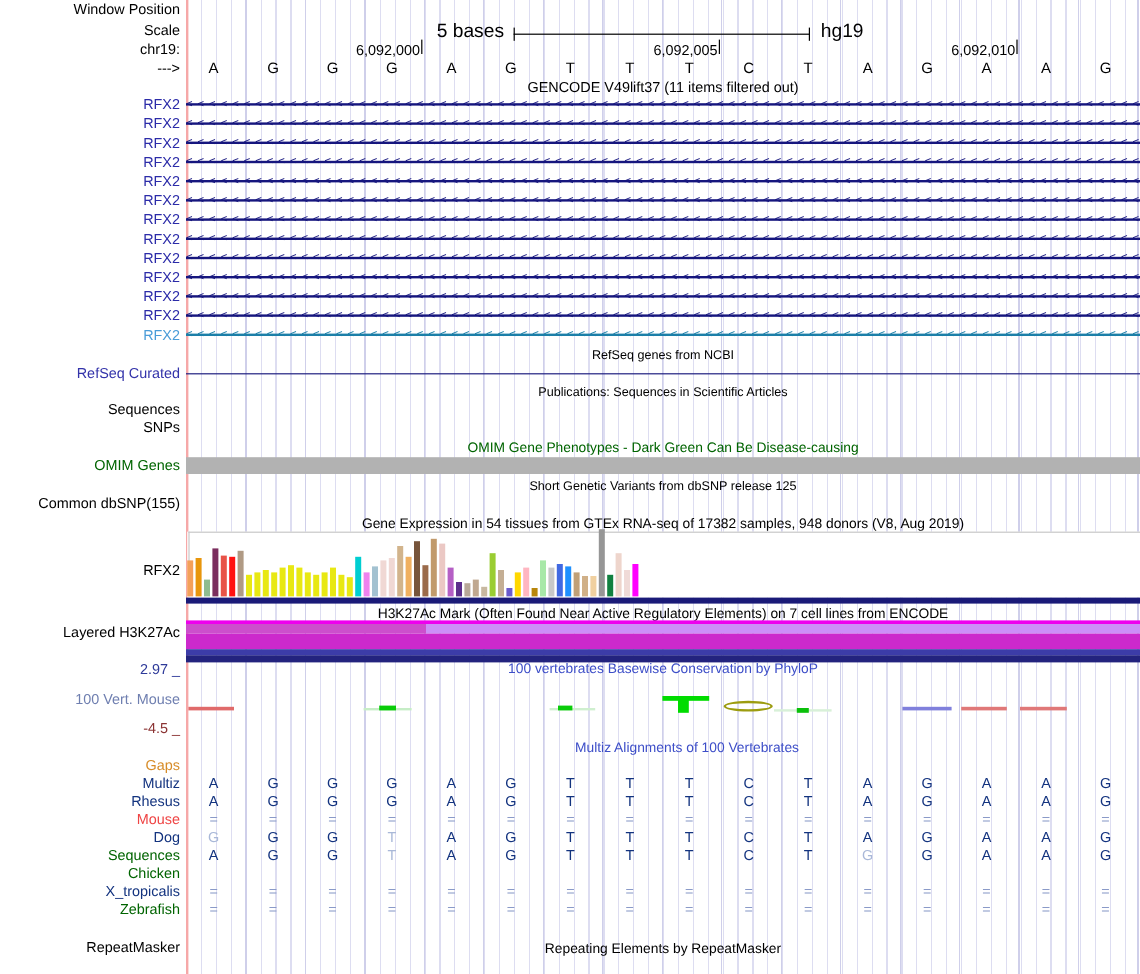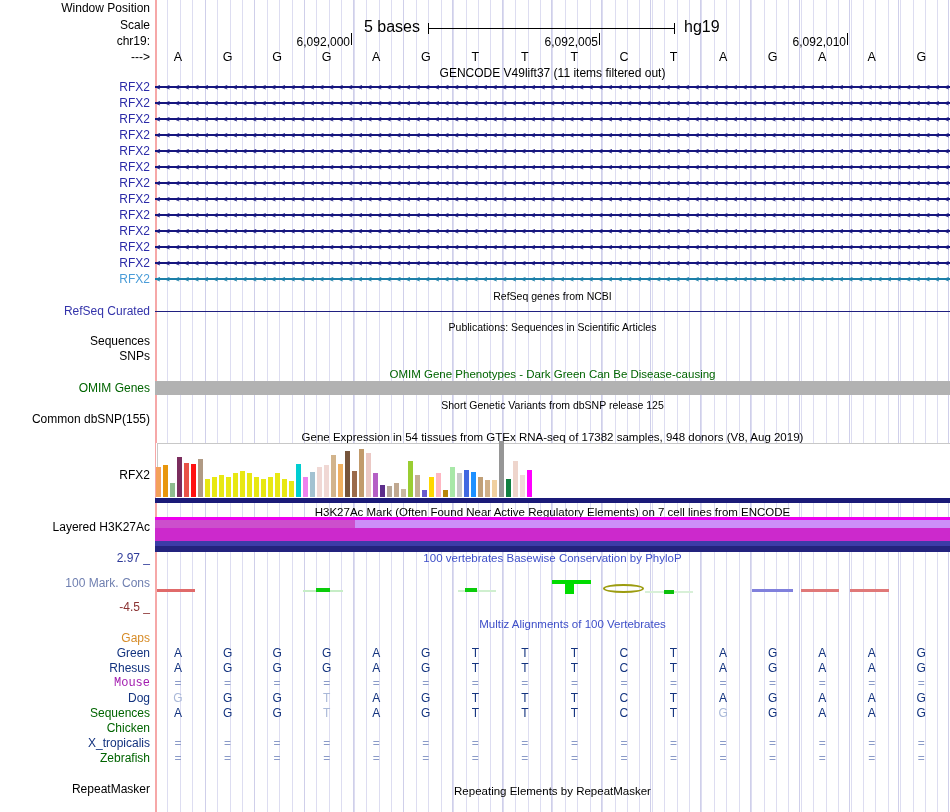--- a/index.html
+++ b/index.html
@@ -186,37 +186,37 @@
     <div class="bar" style="left: 520px; top: 475px; height: 22px; background: rgb(240, 219, 216);"></div>
     <div class="bar" style="left: 527px; top: 470px; height: 27px; background: rgb(255, 0, 255);"></div>
     <div class="rect" style="left: 155px; top: 498px; width: 795px; height: 5px; background: rgb(26, 26, 120);"></div>
     <div class="rect" style="left: 155px; top: 546px; width: 795px; height: 6px; background: rgb(35, 35, 126);"></div>
     <div class="rect" style="left: 155px; top: 517px; width: 795px; height: 3px; background: rgb(238, 0, 238);"></div>
     <div class="rect" style="left: 155px; top: 520px; width: 200px; height: 8px; background: rgb(204, 79, 204);"></div>
     <div class="rect" style="left: 355px; top: 520px; width: 595px; height: 8px; background: rgb(204, 143, 248);"></div>
     <div class="rect" style="left: 155px; top: 528px; width: 795px; height: 13px; background: rgb(204, 41, 204);"></div>
     <div class="rect" style="left: 155px; top: 541px; width: 795px; height: 5px; background: rgb(60, 60, 168);"></div>
     <div class="lbl" style="top: 550px; color: rgb(46, 58, 153);">2.97 _</div>
-    <div class="lbl" style="top: 575px; color: rgb(111, 127, 176);">100 Mark. Cons</div>
+    <div class="lbl" style="top: 575px; color: rgb(111, 127, 176);">100 Vert. Mouse</div>
     <div class="lbl" style="top: 599px; color: rgb(139, 51, 51);">-4.5 _</div>
     <div class="rect" style="left: 157px; top: 589px; width: 38px; height: 3px; background: rgb(224, 106, 106);"></div>
     <div class="rect" style="left: 303px; top: 590px; width: 40px; height: 1.5px; background: rgb(198, 237, 198);"></div>
     <div class="rect" style="left: 316px; top: 588px; width: 14px; height: 4px; background: rgb(10, 204, 10);"></div>
     <div class="rect" style="left: 458px; top: 590px; width: 38px; height: 1.5px; background: rgb(207, 239, 207);"></div>
     <div class="rect" style="left: 465px; top: 588px; width: 12px; height: 4px; background: rgb(10, 204, 10);"></div>
     <div class="rect" style="left: 552px; top: 580px; width: 39px; height: 4px; background: rgb(0, 220, 0);"></div>
     <div class="rect" style="left: 565px; top: 580px; width: 9px; height: 14px; background: rgb(0, 220, 0);"></div>
     <div class="rect" style="left: 603px; top: 584px; width: 41px; height: 9px; border: 2px solid rgb(156, 156, 16); border-radius: 50%; box-sizing: border-box;"></div>
     <div class="rect" style="left: 645px; top: 591px; width: 48px; height: 1.5px; background: rgb(216, 240, 216);"></div>
     <div class="rect" style="left: 664px; top: 590px; width: 10px; height: 4px; background: rgb(10, 192, 10);"></div>
     <div class="rect" style="left: 752px; top: 589px; width: 41px; height: 2.5px; background: rgb(128, 128, 220);"></div>
     <div class="rect" style="left: 801px; top: 589px; width: 38px; height: 2.5px; background: rgb(224, 120, 120);"></div>
     <div class="rect" style="left: 850px; top: 589px; width: 39px; height: 2.5px; background: rgb(224, 120, 120);"></div>
     <div class="lbl" style="top: 630px; color: rgb(215, 140, 40);">Gaps</div>
-    <div class="lbl" style="top: 645px; color: rgb(19, 51, 127);">Green</div>
+    <div class="lbl" style="top: 645px; color: rgb(19, 51, 127);">Multiz</div>
     <div class="mz-base" style="left: 170px; top: 645.5px; color: rgb(19, 51, 127);">A</div>
     <div class="mz-base" style="left: 219.55px; top: 645.5px; color: rgb(19, 51, 127);">G</div>
     <div class="mz-base" style="left: 269.1px; top: 645.5px; color: rgb(19, 51, 127);">G</div>
     <div class="mz-base" style="left: 318.65px; top: 645.5px; color: rgb(19, 51, 127);">G</div>
     <div class="mz-base" style="left: 368.2px; top: 645.5px; color: rgb(19, 51, 127);">A</div>
     <div class="mz-base" style="left: 417.75px; top: 645.5px; color: rgb(19, 51, 127);">G</div>
     <div class="mz-base" style="left: 467.3px; top: 645.5px; color: rgb(19, 51, 127);">T</div>
     <div class="mz-base" style="left: 516.85px; top: 645.5px; color: rgb(19, 51, 127);">T</div>
     <div class="mz-base" style="left: 566.4px; top: 645.5px; color: rgb(19, 51, 127);">T</div>
     <div class="mz-base" style="left: 615.95px; top: 645.5px; color: rgb(19, 51, 127);">C</div>
@@ -236,21 +236,21 @@
     <div class="mz-base" style="left: 467.3px; top: 660.5px; color: rgb(19, 51, 127);">T</div>
     <div class="mz-base" style="left: 516.85px; top: 660.5px; color: rgb(19, 51, 127);">T</div>
     <div class="mz-base" style="left: 566.4px; top: 660.5px; color: rgb(19, 51, 127);">T</div>
     <div class="mz-base" style="left: 615.95px; top: 660.5px; color: rgb(19, 51, 127);">C</div>
     <div class="mz-base" style="left: 665.5px; top: 660.5px; color: rgb(19, 51, 127);">T</div>
     <div class="mz-base" style="left: 715.05px; top: 660.5px; color: rgb(19, 51, 127);">A</div>
     <div class="mz-base" style="left: 764.6px; top: 660.5px; color: rgb(19, 51, 127);">G</div>
     <div class="mz-base" style="left: 814.15px; top: 660.5px; color: rgb(19, 51, 127);">A</div>
     <div class="mz-base" style="left: 863.7px; top: 660.5px; color: rgb(19, 51, 127);">A</div>
     <div class="mz-base" style="left: 913.25px; top: 660.5px; color: rgb(19, 51, 127);">G</div>
-    <div class="lbl" style="top: 675px; color: #a21caf; font-family: Liberation Mono, monospace;">Mouse</div>
+    <div class="lbl" style="top: 675px; color: #ef4444;">Mouse</div>
     <div class="mz-base" style="left: 170px; top: 675.5px; color: rgb(138, 154, 200);">=</div>
     <div class="mz-base" style="left: 219.55px; top: 675.5px; color: rgb(138, 154, 200);">=</div>
     <div class="mz-base" style="left: 269.1px; top: 675.5px; color: rgb(138, 154, 200);">=</div>
     <div class="mz-base" style="left: 318.65px; top: 675.5px; color: rgb(138, 154, 200);">=</div>
     <div class="mz-base" style="left: 368.2px; top: 675.5px; color: rgb(138, 154, 200);">=</div>
     <div class="mz-base" style="left: 417.75px; top: 675.5px; color: rgb(138, 154, 200);">=</div>
     <div class="mz-base" style="left: 467.3px; top: 675.5px; color: rgb(138, 154, 200);">=</div>
     <div class="mz-base" style="left: 516.85px; top: 675.5px; color: rgb(138, 154, 200);">=</div>
     <div class="mz-base" style="left: 566.4px; top: 675.5px; color: rgb(138, 154, 200);">=</div>
     <div class="mz-base" style="left: 615.95px; top: 675.5px; color: rgb(138, 154, 200);">=</div>

